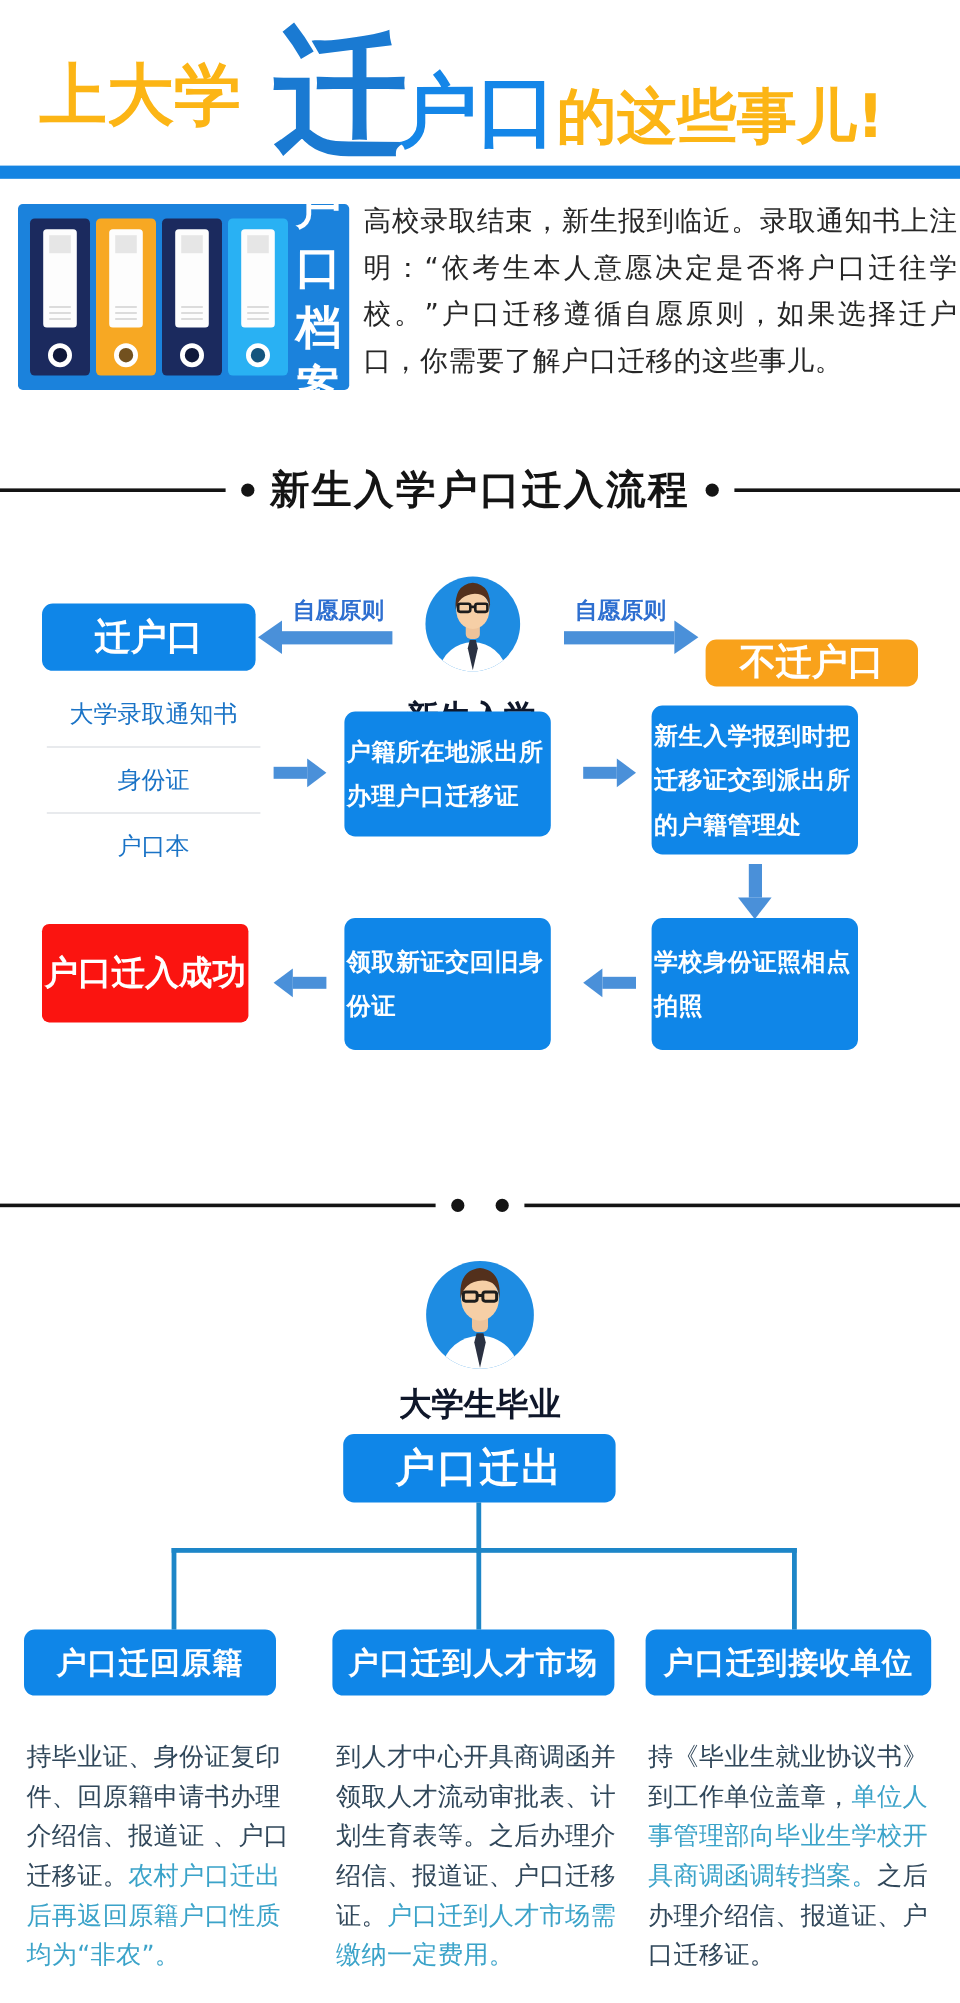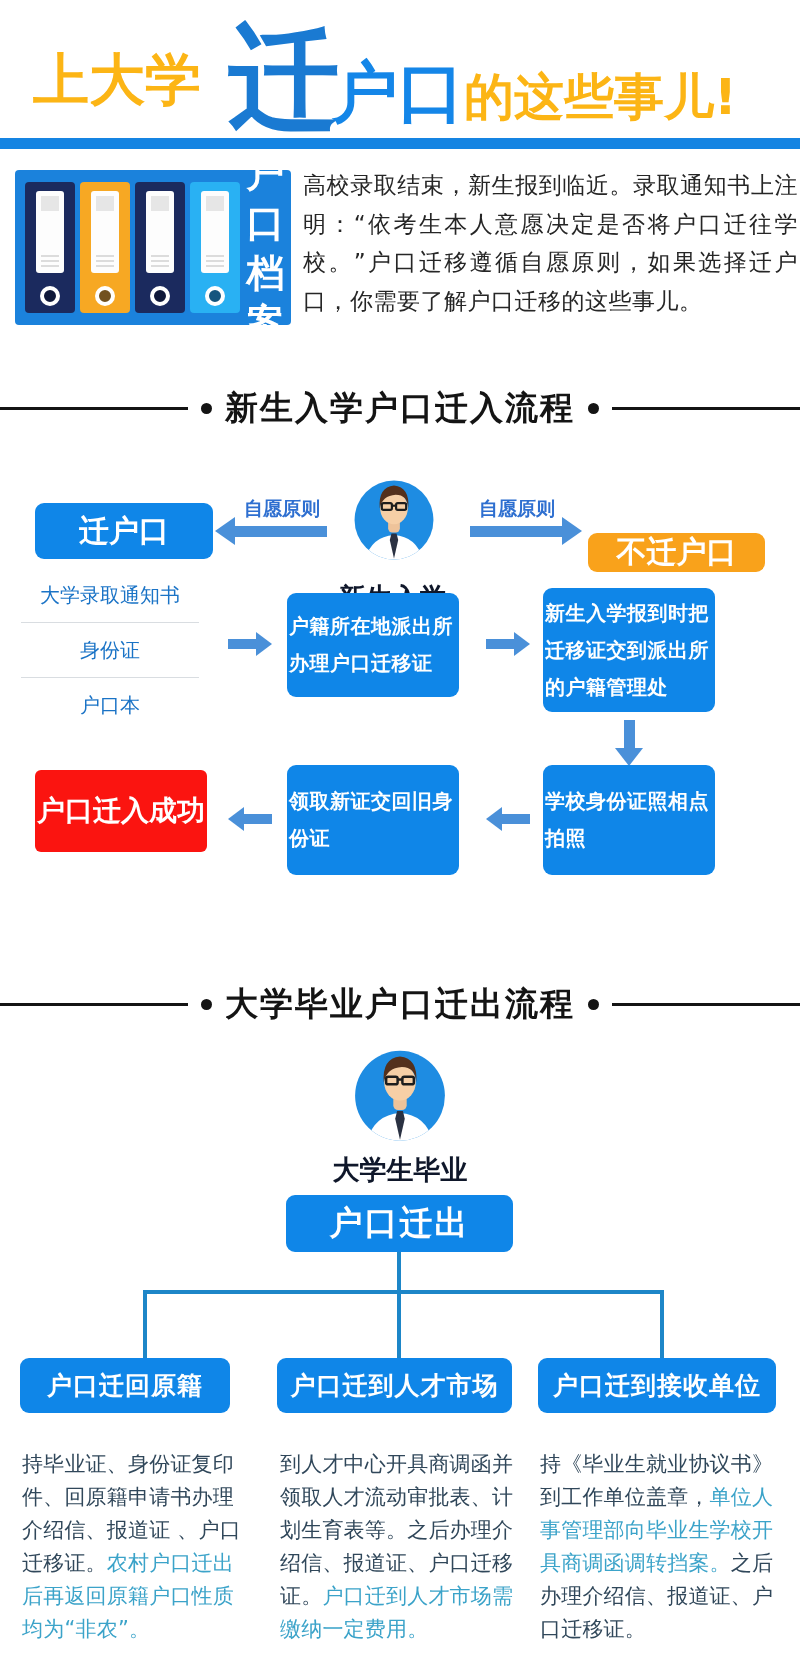--- a/index.html
+++ b/index.html
@@ -69,21 +69,21 @@
   .arr-down { position:absolute; display:flex; flex-direction:column; align-items:center; }
   .arr-down .shaft { width:11px; background:#4a90d9; flex:1; }
   .arr-down .head-d { width:0; height:0; border-top:18px solid #4a90d9;
                       border-left:14px solid transparent; border-right:14px solid transparent; }
 
   .arr-label { position:absolute; font-size:19px; font-weight:700; color:#2e6fd0; }
 
   .person-label { position:absolute; font-size:27px; font-weight:600; color:#0f172a;
                   text-align:center; }
 
-  .doc-list { position:absolute; left:21px; top:138px; width:178px; }
+  .doc-list { position:absolute; left:39px; top:138px; width:178px; }
   .doc-item { text-align:center; font-size:20px; color:#1a73c6; padding:14px 0 13px;
               border-bottom:1px solid #d9dde1; }
   .doc-item:last-child { border-bottom:none; }
 
   
   .conn { position:absolute; background:#1d86c8; }
 
   .branch-box { font-size:25px; letter-spacing:1px; }
   .branch-p { position:absolute; font-size:21px; line-height:33px; color:#30475a;
               letter-spacing:.2px; }
@@ -221,21 +221,20 @@
     <div class="arr arr-sm" style="left:228px; top:377px; width:44px;">
       <div class="head-l"></div>
         <div class="shaft"></div>
     </div>
     <div class="fbox fbox-red" style="left:35px; top:340px; width:172px; height:82px; font-size:28px;">户口迁入成功</div>
   </div>
 
   <div class="sec-title t2">
     <div class="line"></div>
     <div class="dot"></div>
-    <div class="txt">大学毕业户口迁出流程</div>
     <div class="dot"></div>
     <div class="line"></div>
   </div>
 
   <div class="flow flow2">
 
     <div class="avatar" style="left:352px; top:8px; width:96px;">
       <svg viewBox="0 0 100 112" width="96" height="107">
         <defs>
             <clipPath id="avB">

